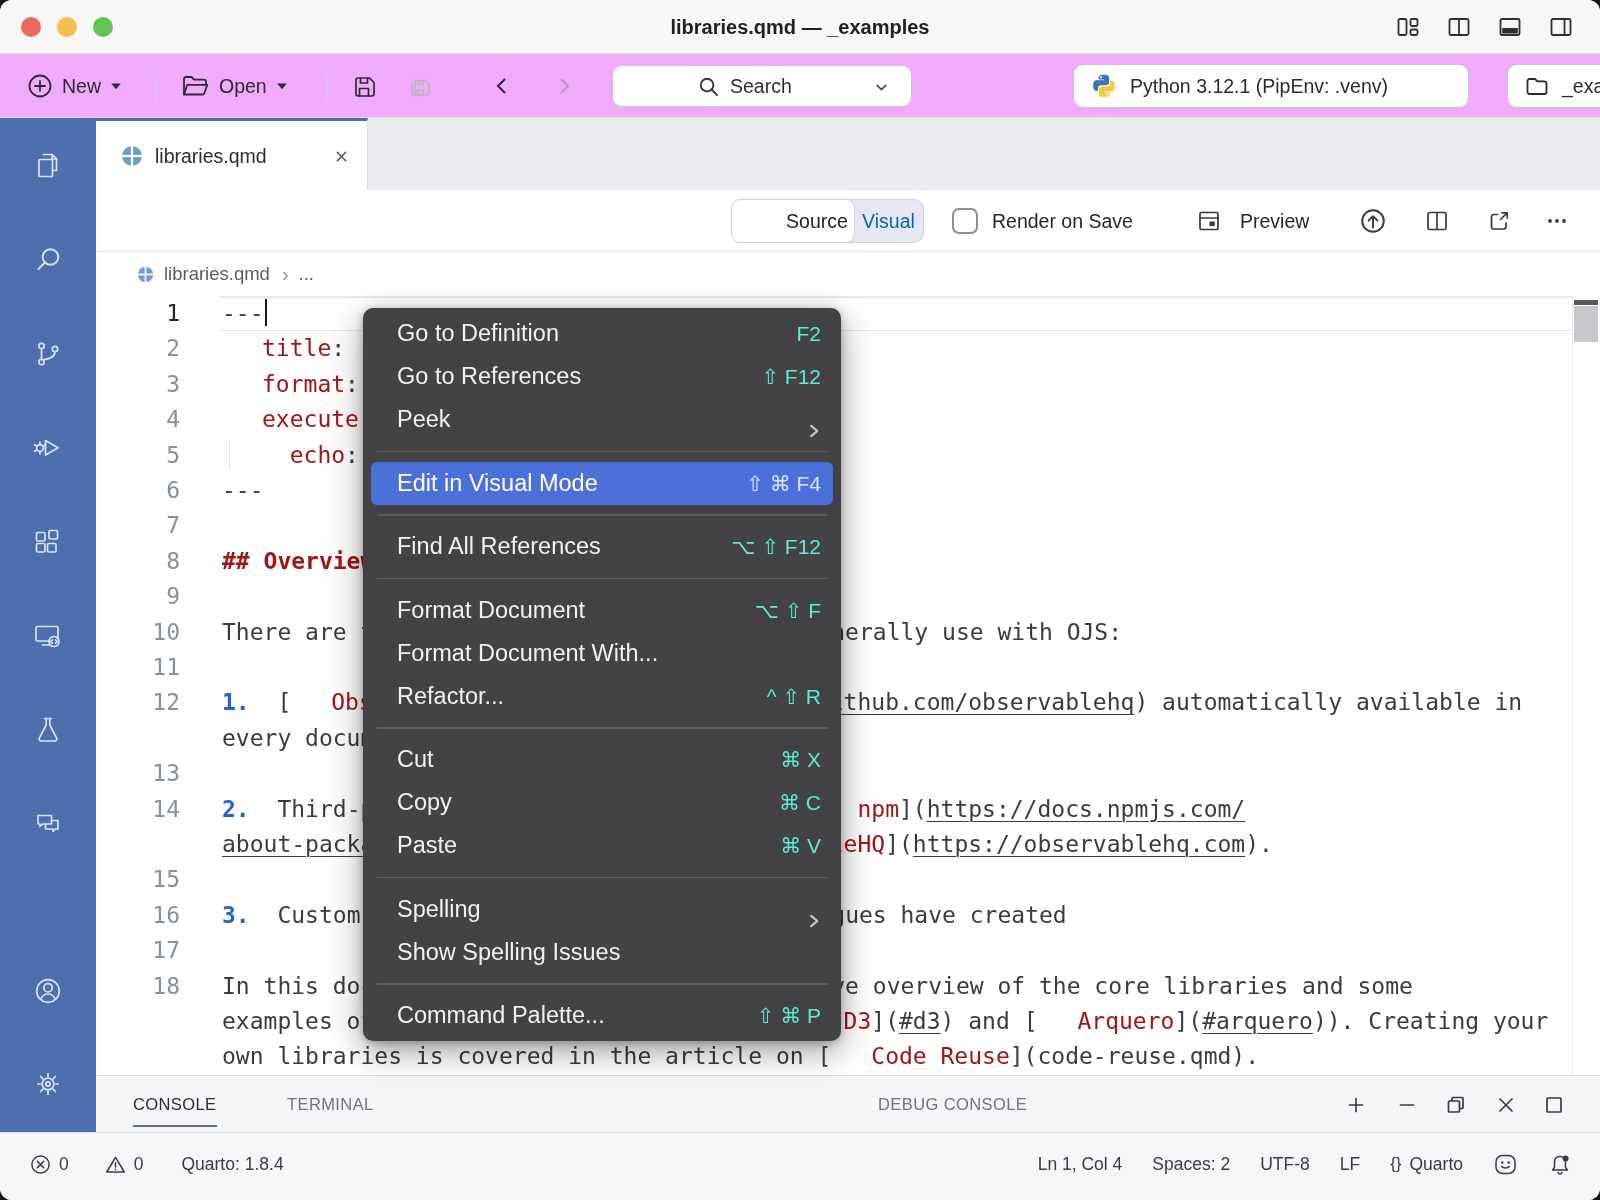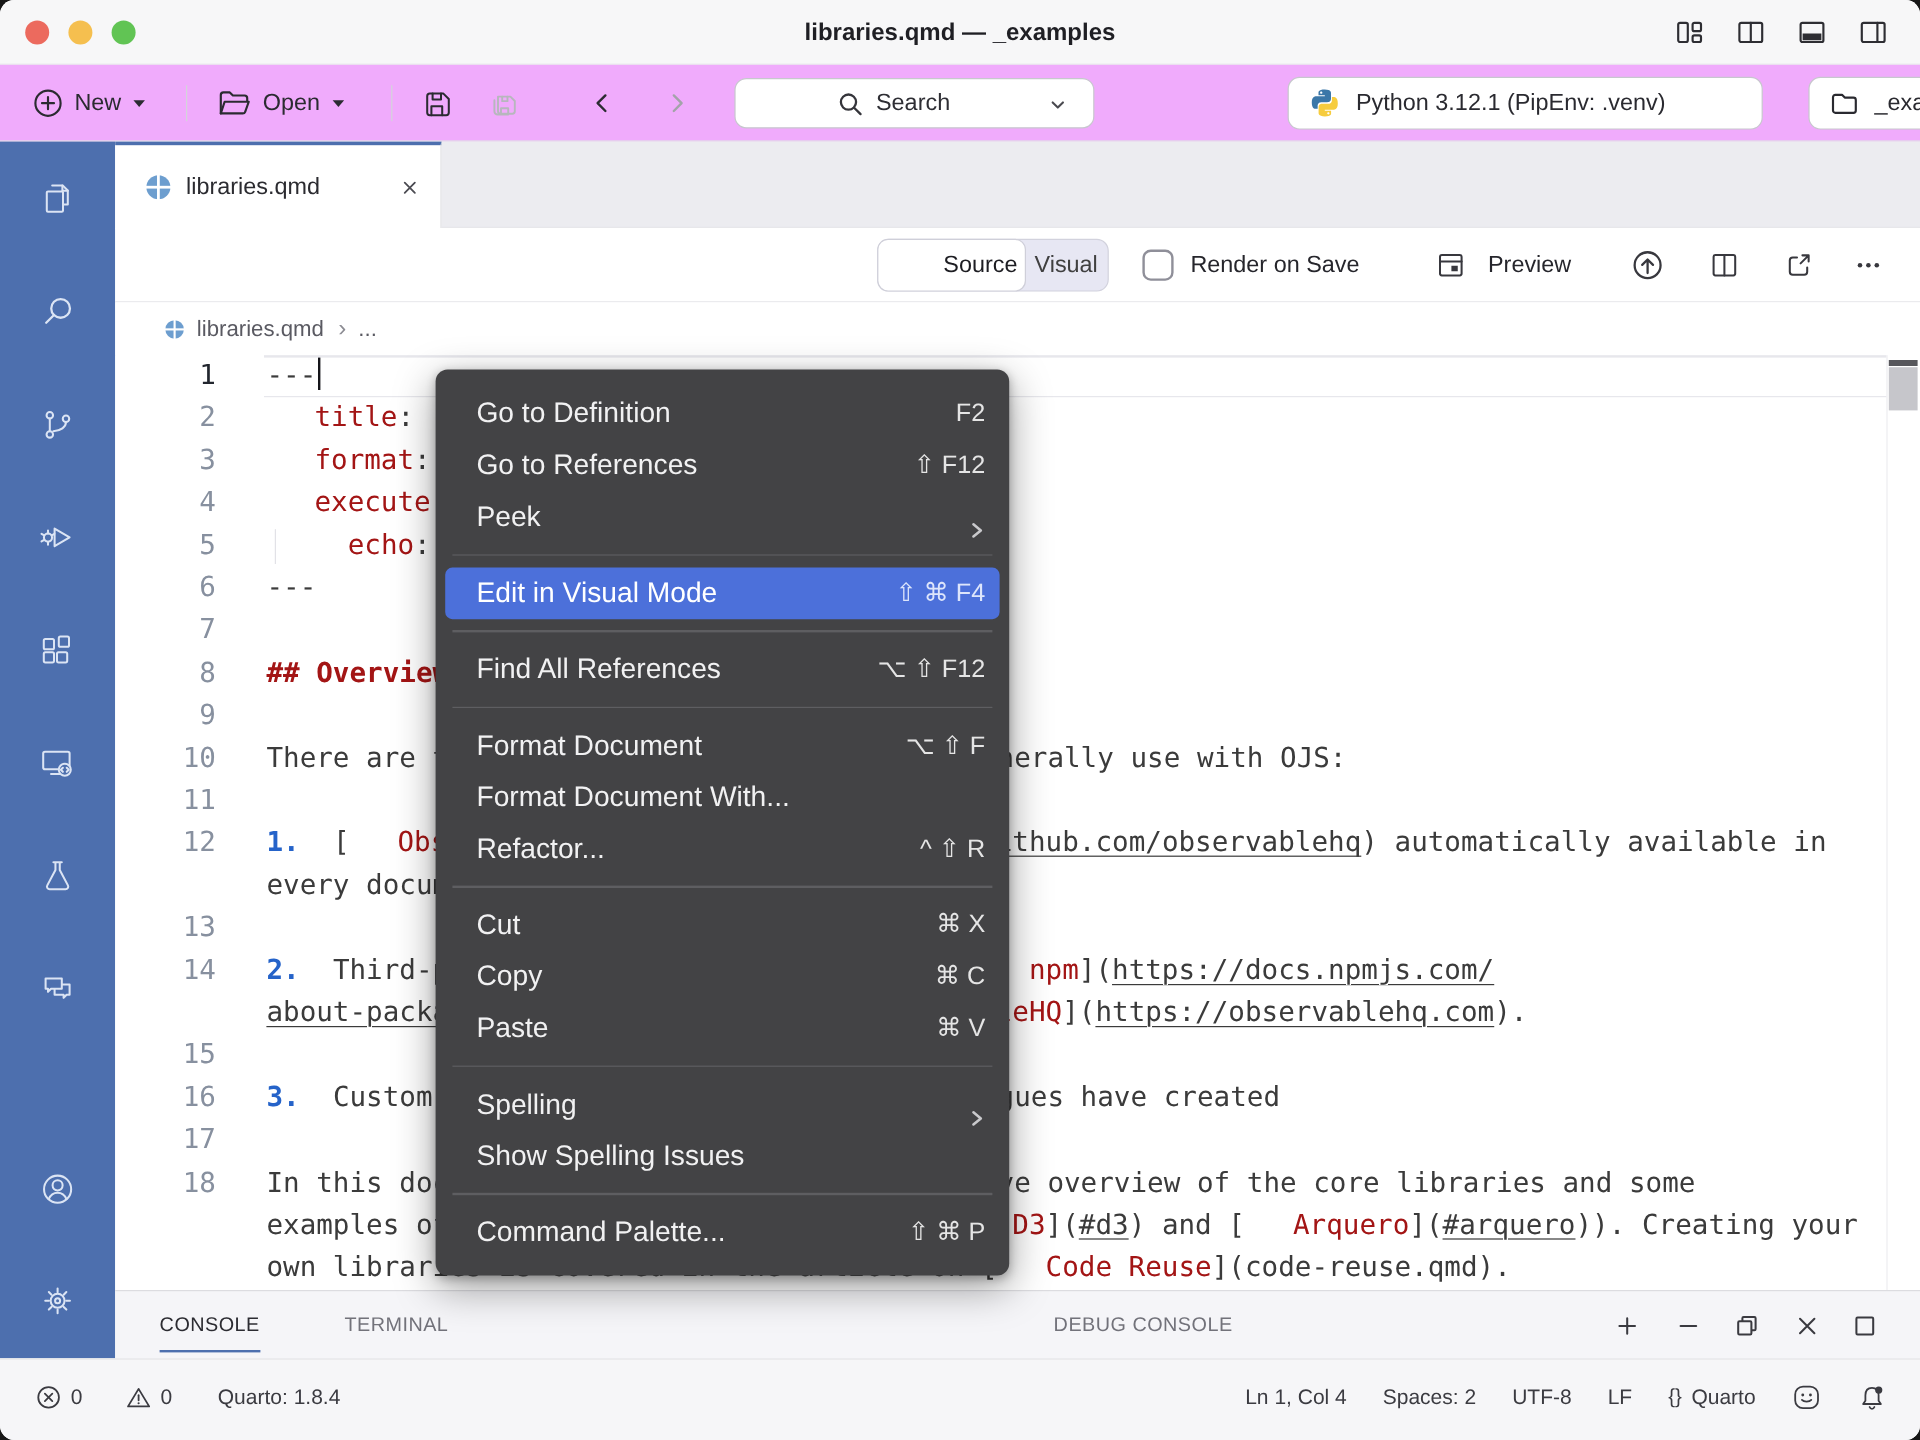--- a/index.html
+++ b/index.html
@@ -36,21 +36,21 @@
   
   .tabbar { position:absolute; left:96px; top:118px; width:1504px; height:72px; background:#ececf0; border-bottom:1px solid #e7e7ea; }
   .tab { position:absolute; left:0; top:0; width:272px; height:73px; background:#fff; border-top:3px solid var(--accent); border-right:1px solid #e0e0e3; display:flex; align-items:center; }
   .tab .qicon { margin-left:25px; display:flex; }
   .tab .tlabel { margin-left:12px; font-size:19.5px; color:#2b2b30; }
   .tab .tclose { margin-left:auto; margin-right:18px; color:#4b4b52; display:flex; }
 
   
   .edheader { position:absolute; left:96px; top:190px; width:1504px; height:62px; background:#fff; border-bottom:1px solid #e7e7ea; color:#3a3a40; }
   .modetoggle { position:absolute; left:635px; top:9px; width:193px; height:44px; background:#e7e7f3; border:1px solid #d2d2dd; border-radius:10px; display:flex; }
-  .modetoggle .seg { flex:1; text-align:center; line-height:42px; font-size:19.5px; color:#404040; cursor:pointer; }
+  .modetoggle .seg { flex:1; text-align:center; line-height:42px; font-size:19.5px; color:#0369a1; cursor:pointer; }
   .modetoggle .seg.sel { background:#fff; border:1px solid #cfcfd9; border-radius:9px; margin:-1px; color:#1d1d22; flex:1.07;padding-left:48px; }
   .chk { position:absolute; left:856px; top:18px; width:26px; height:26px; border:2px solid #8f8f99; border-radius:7px; background:#fff; cursor:pointer; }
   .edlabel { position:absolute; top:0; height:62px; line-height:62px; font-size:19.5px; color:#26262c; }
   .edicon { position:absolute; top:16px; cursor:pointer; color:#38383e; }
 
   
   .breadcrumb { position:absolute; left:96px; top:252px; width:1504px; height:44px; background:#fff; display:flex; align-items:center; font-size:18.5px; color:#5a5a62; }
   .breadcrumb .bqicon { margin-left:41px; display:flex; }
   .breadcrumb .bfile { margin-left:10px; }
   .breadcrumb .bsep { margin:0 10px 0 12px; color:#8c8c93; font-size:20px; }
@@ -83,23 +83,23 @@
   .picon { position:absolute; top:17px; width:24px; height:24px; color:#3a3a40; cursor:pointer; }
 
   
   .statusbar { position:absolute; left:0; top:1132px; width:1600px; height:68px; background:#f6f6f8; border-top:1px solid #e3e3e6; font-size:17.5px; color:#3b3b41; }
   .sb-left { position:absolute; left:30px; top:8px; height:46px; display:flex; align-items:center; }
   .sb-right { position:absolute; right:28px; top:8px; height:46px; display:flex; gap:30px; }
   .sb-item { display:flex; align-items:center; gap:8px; cursor:pointer; }
   .sb-gap { width:20px; } .sb-gap-lg { width:38px; }
 
   
-  .menu { position:absolute; left:363px; top:308px; width:478px; background:#434345; border-radius:10px; box-shadow:0 10px 34px rgba(0,0,0,.38), 0 2px 8px rgba(0,0,0,.25); padding:15px 0; z-index:50; }
+  .menu { position:absolute; left:363px; top:308px; width:478px; background:#434345; border-radius:10px; box-shadow:0 10px 34px rgba(0,0,0,.38), 0 2px 8px rgba(0,0,0,.25); padding:4px 0; z-index:50; }
   .mitem { position:relative; height:43px; line-height:43px; padding-left:34px; font-size:23.5px; color:#f1f1f2; cursor:pointer; }
-  .mitem .msc { position:absolute; right:20px; top:0; font-size:21px; color:#e5e5e5; }
+  .mitem .msc { position:absolute; right:20px; top:0; font-size:21px; color:#5eead4; }
   .mitem .msub { position:absolute; right:18px; top:13px; color:#c9c9cc; }
   .mitem.hl { margin:0 8px; padding-left:26px; border-radius:6px; background:var(--menu-highlight); color:#ffffff; font-weight:500; }
   .mitem.hl .msc { color:#dde5fb; right:12px; }
   .msep { height:1.5px; background:#5e5e61; margin:9.5px 14px; }
 </style>
 </head>
 <body>
 
 <div class="window">
 

